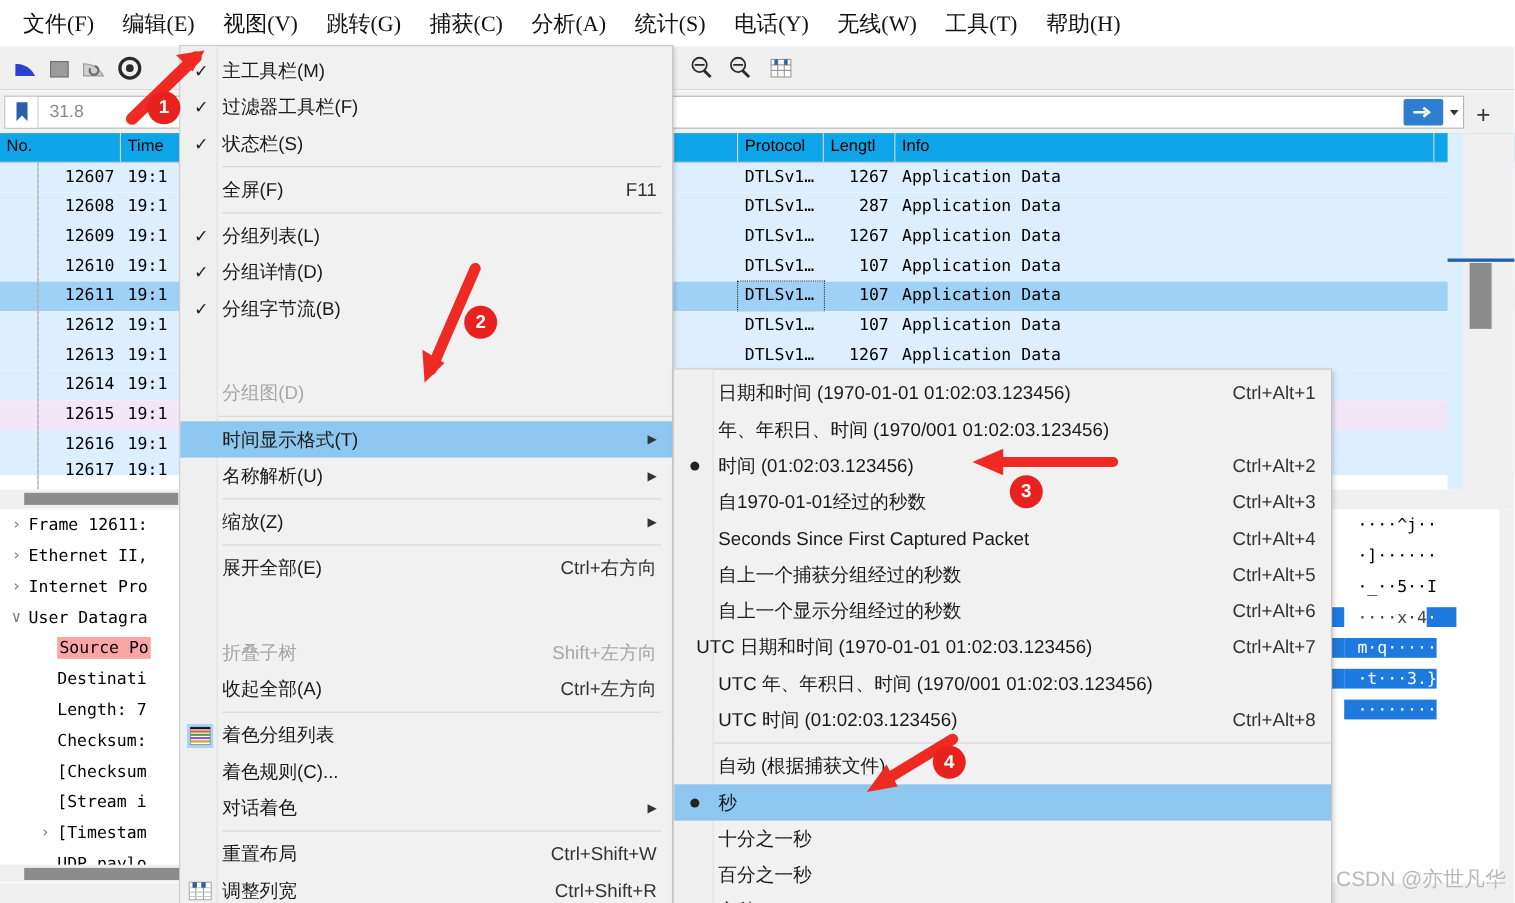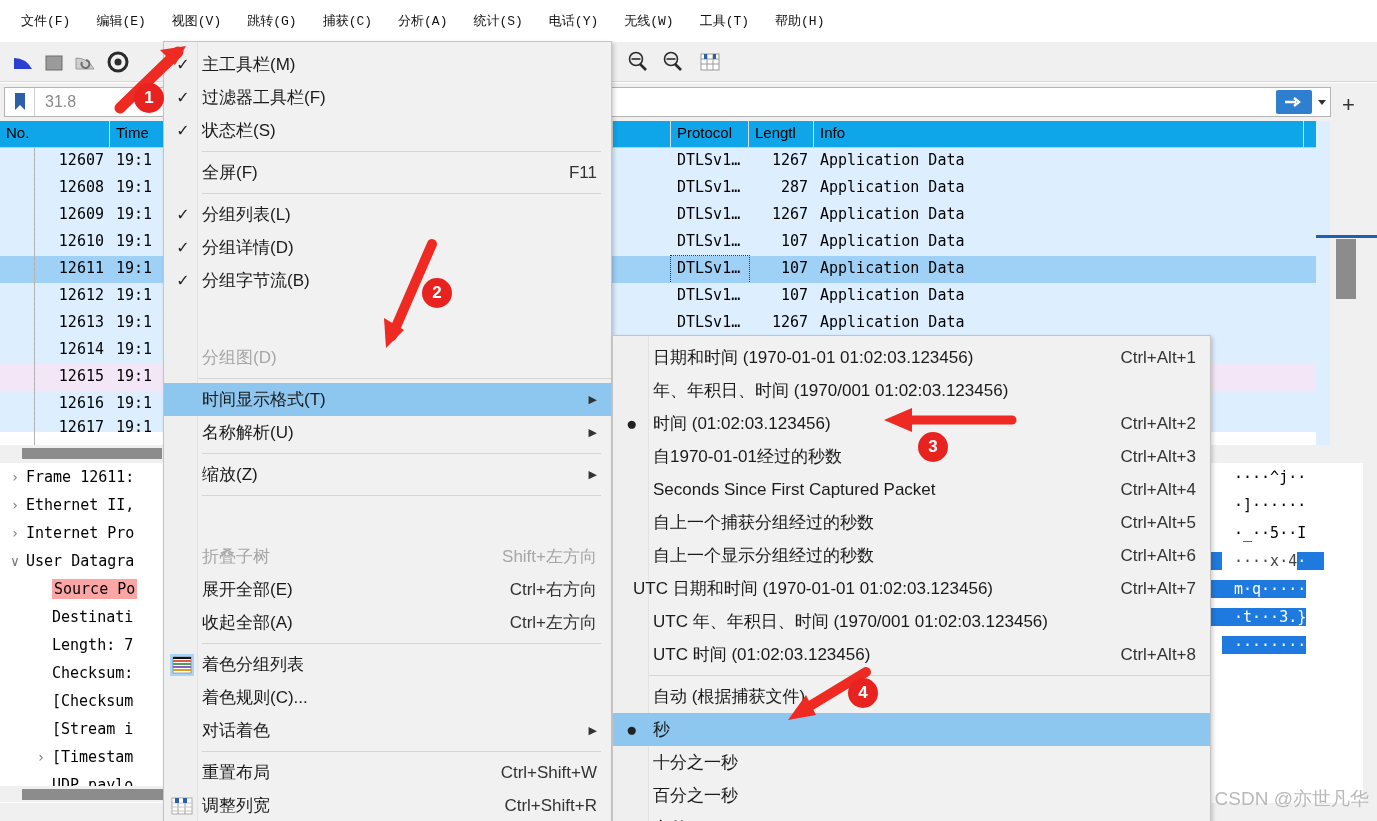--- a/index.html
+++ b/index.html
@@ -13,22 +13,22 @@
     color: #000;
   }
   #root { position: relative; width: 1377px; height: 821px; overflow: hidden; background: #fff; }
 
   
   .menubar {
     position: absolute; left: 0; top: 0; width: 1377px; height: 42px;
     background: #ffffff; display: flex; align-items: center; padding-left: 8px;
   }
   .menubar .mitem {
-    padding: 4px 13px; font-size: 13px; color: #111; white-space: nowrap;
-    font-family: Liberation Mono, monospace;
+    padding: 4px 13px; font-size: 20px; color: #111; white-space: nowrap;
+    font-family: Liberation Serif, serif;
   }
 
   
   .toolbar {
     position: absolute; left: 0; top: 42px; width: 1377px; height: 40px;
     background: #f0f0f0; border-bottom: 1px solid #d6d6d6;
   }
   .tbicon { position: absolute; top: 7px; width: 26px; height: 26px; }
 
   
@@ -457,27 +457,27 @@
 
     <div class="msep"></div>
 
     <div class="mrow">
       <span class="lbl">缩放(Z)</span>
       <span class="arrow">▶</span>
     </div>
 
     <div class="msep"></div>
 
+    <div class="mrow">
+      <span class="lbl">展开全部(E)</span>
+      <span class="acc">Ctrl+右方向</span>
+    </div>
     <div class="mrow disabled">
       <span class="lbl">折叠子树</span>
       <span class="acc">Shift+左方向</span>
-    </div>
-    <div class="mrow">
-      <span class="lbl">展开全部(E)</span>
-      <span class="acc">Ctrl+右方向</span>
     </div>
     <div class="mrow">
       <span class="lbl">收起全部(A)</span>
       <span class="acc">Ctrl+左方向</span>
     </div>
 
     <div class="msep"></div>
 
     <div class="mrow">
       <span class="micon">

